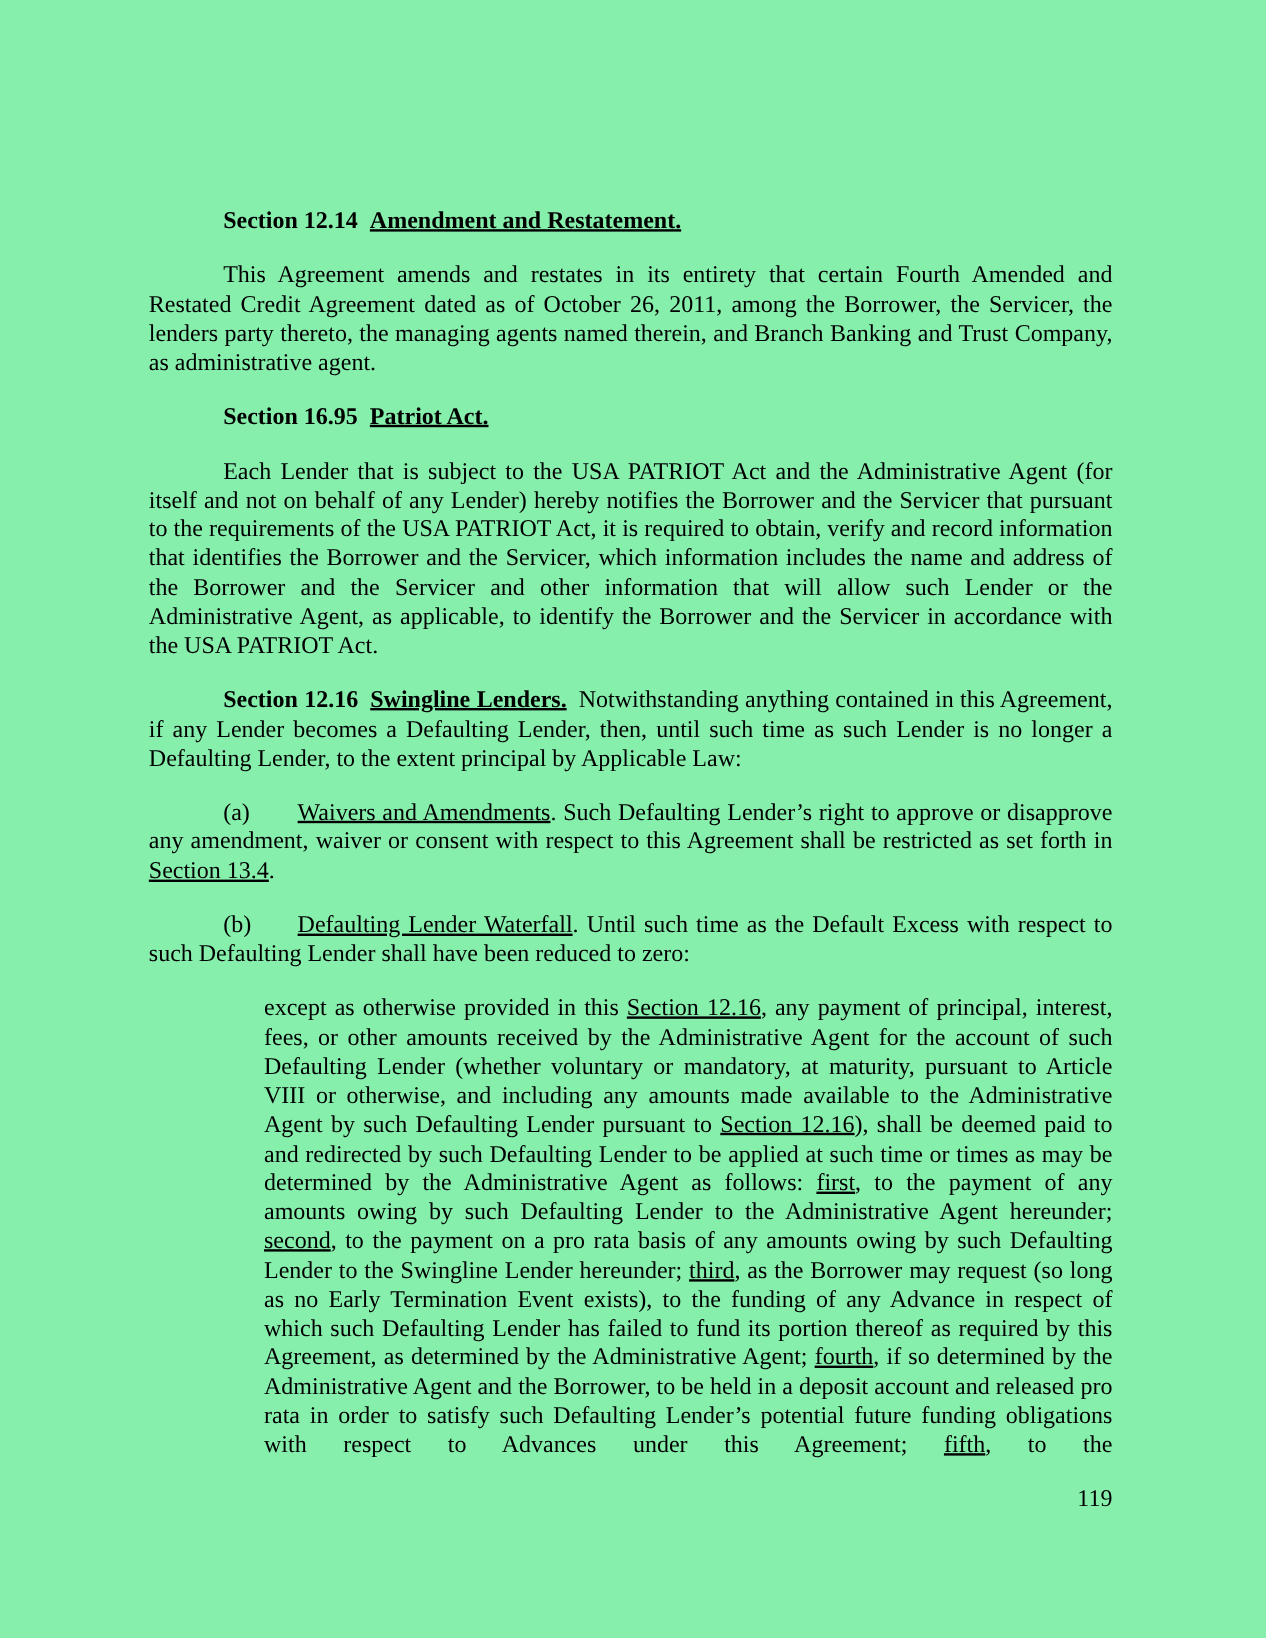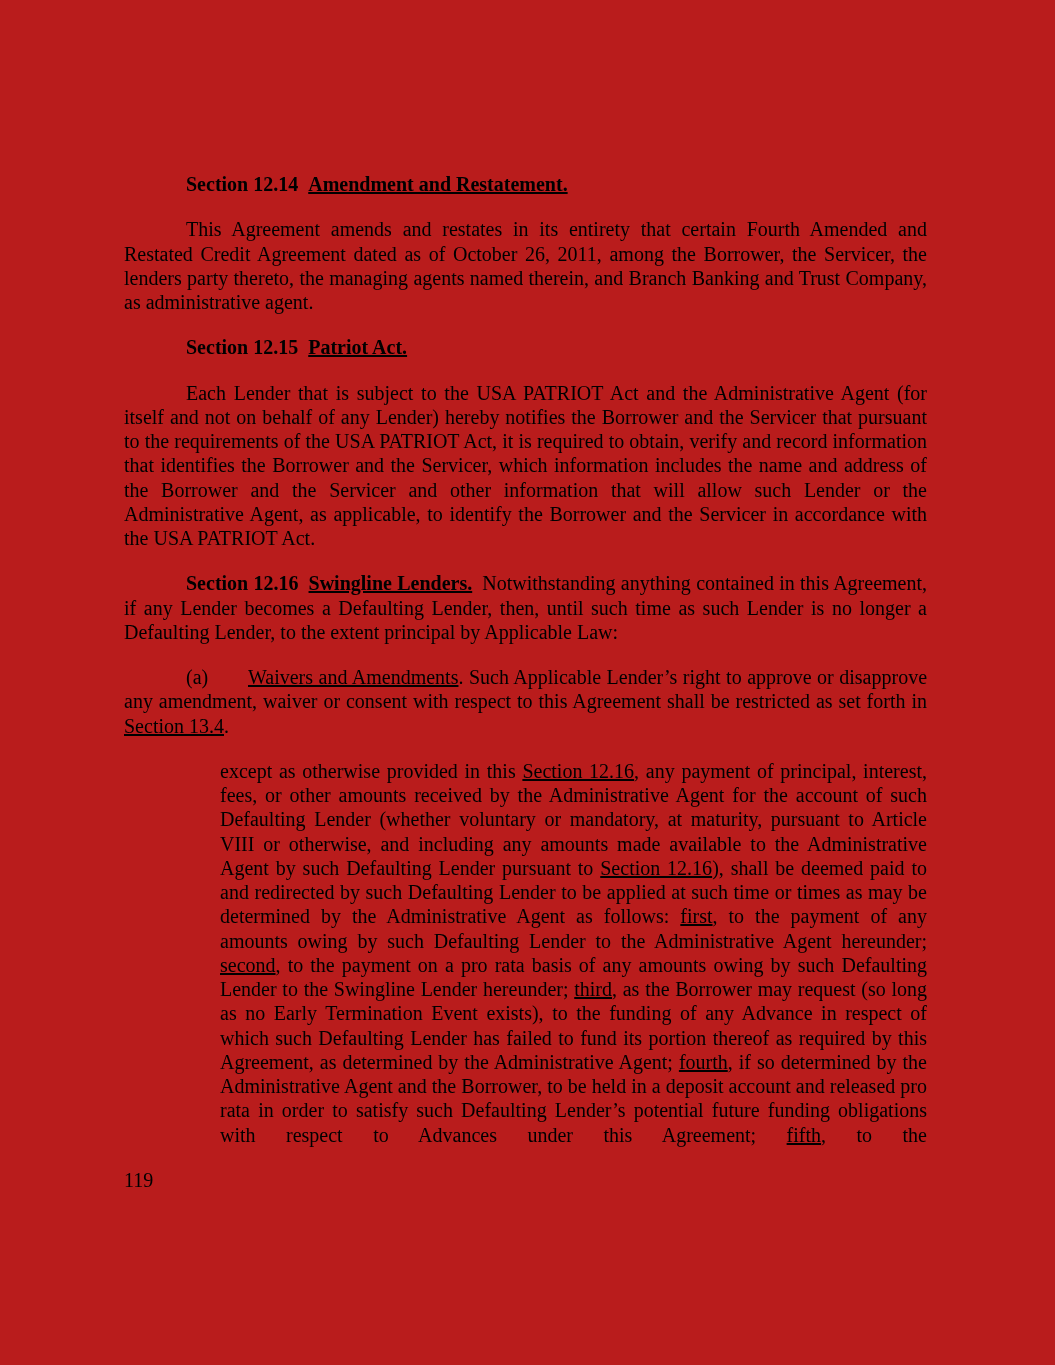--- a/index.html
+++ b/index.html
@@ -10,21 +10,21 @@
   body {
     width: 1055px;
     height: 1365px;
     overflow: hidden;
   }
   .page {
     box-sizing: border-box;
     width: 1055px;
     height: 1365px;
     padding: 172px 128px 0 124px;
-    background: #b91c1c;
+    background: #86efac;
     color: #000000;
     font-family: "Liberation Serif", serif;
     font-size: 20px;
     line-height: 24.25px;
   }
   .block {
     margin: 0 0 21px 0;
     text-align: justify;
   }
   .heading {
@@ -44,38 +44,39 @@
     width: 62px;
     text-indent: 0;
   }
   .waterfall {
     margin-left: 96px;
     text-align: justify;
     text-align-last: justify;
   }
   .pageno {
     margin-top: 15px;
-    text-align: left;
+    text-align: right;
   }
 </style>
 </head>
 <body>
 
 <div class="page">
 
   <p class="block heading indent"><span class="sec-label">Section 12.14</span><span class="u">Amendment and Restatement.</span></p>
 
   <p class="block indent">This Agreement amends and restates in its entirety that certain Fourth Amended and Restated Credit Agreement dated as of October 26, 2011, among the Borrower, the Servicer, the lenders party thereto, the managing agents named therein, and Branch Banking and Trust Company, as administrative agent.</p>
 
-  <p class="block heading indent"><span class="sec-label">Section 12.15</span><span class="u">Patriot Act.</span></p>
+  <p class="block heading indent"><span class="sec-label">Section 16.95</span><span class="u">Patriot Act.</span></p>
 
   <p class="block indent">Each Lender that is subject to the USA PATRIOT Act and the Administrative Agent (for itself and not on behalf of any Lender) hereby notifies the Borrower and the Servicer that pursuant to the requirements of the USA PATRIOT Act, it is required to obtain, verify and record information that identifies the Borrower and the Servicer, which information includes the name and address of the Borrower and the Servicer and other information that will allow such Lender or the Administrative Agent, as applicable, to identify the Borrower and the Servicer in accordance with the USA PATRIOT Act.</p>
 
   <p class="block indent"><span class="b sec-label">Section 12.16</span><span class="b u">Swingline Lenders.</span><span class="sec-label"></span><span>Notwithstanding anything contained in this Agreement, if any Lender becomes a Defaulting Lender, then, until such time as such Lender is no longer a Defaulting Lender, to the extent principal by Applicable Law:</span></p>
 
-  <p class="block indent"><span class="sub-label">(a)</span><span class="u">Waivers and Amendments</span><span>. Such Applicable Lender’s right to approve or disapprove any amendment, waiver or consent with respect to this Agreement shall be restricted as set forth in </span><span class="u">Section 13.4</span><span>.</span></p>
+  <p class="block indent"><span class="sub-label">(a)</span><span class="u">Waivers and Amendments</span><span>. Such Defaulting Lender’s right to approve or disapprove any amendment, waiver or consent with respect to this Agreement shall be restricted as set forth in </span><span class="u">Section 13.4</span><span>.</span></p>
 
+  <p class="block indent"><span class="sub-label">(b)</span><span class="u">Defaulting Lender Waterfall</span><span>. Until such time as the Default Excess with respect to such Defaulting Lender shall have been reduced to zero:</span></p>
 
   <p class="block waterfall"><span>except as otherwise provided in this </span><span class="u">Section 12.16</span><span>, any payment of principal, interest, fees, or other amounts received by the Administrative Agent for the account of such Defaulting Lender (whether voluntary or mandatory, at maturity, pursuant to Article VIII or otherwise, and including any amounts made available to the Administrative Agent by such Defaulting Lender pursuant to </span><span class="u">Section 12.16</span><span>), shall be deemed paid to and redirected by such Defaulting Lender to be applied at such time or times as may be determined by the Administrative Agent as follows: </span><span class="u">first</span><span>, to the payment of any amounts owing by such Defaulting Lender to the Administrative Agent hereunder; </span><span class="u">second</span><span>, to the payment on a pro rata basis of any amounts owing by such Defaulting Lender to the Swingline Lender hereunder; </span><span class="u">third</span><span>, as the Borrower may request (so long as no Early Termination Event exists), to the funding of any Advance in respect of which such Defaulting Lender has failed to fund its portion thereof as required by this Agreement, as determined by the Administrative Agent; </span><span class="u">fourth</span><span>, if so determined by the Administrative Agent and the Borrower, to be held in a deposit account and released pro rata in order to satisfy such Defaulting Lender’s potential future funding obligations with respect to Advances under this Agreement; </span><span class="u">fifth</span><span>, to the</span></p>
 
   <div class="pageno">119</div>
 
 </div>
 
 </body></html>

